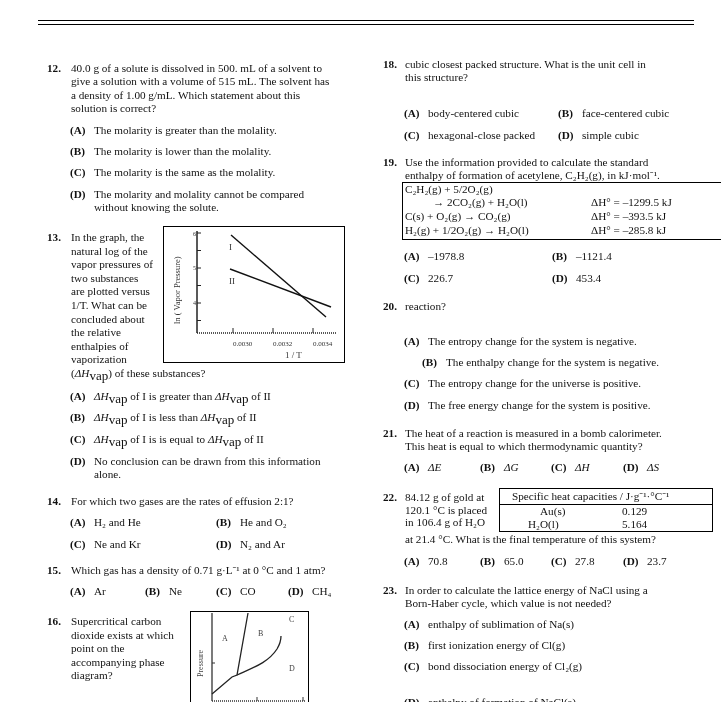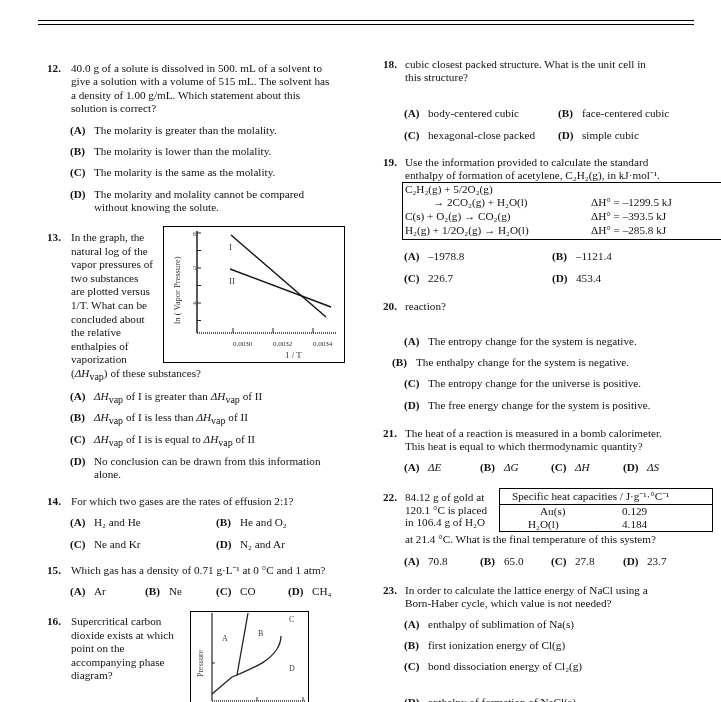--- a/index.html
+++ b/index.html
@@ -2,21 +2,21 @@
 <html><head>
 <meta charset="utf-8">
 <style>
   html,body{margin:0;padding:0;background:#fff;}
   body{width:721px;height:702px;position:relative;overflow:hidden;font-family:"Liberation Serif",serif;color:#111;font-size:11.2px;line-height:13.3px;}
   .rule{position:absolute;left:38px;width:656px;height:0;border-top:1.5px solid #000;}
   .num{position:absolute;font-weight:bold;}
   .txt{position:absolute;}
   .opt{position:absolute;white-space:nowrap;}
   .opt b{font-weight:bold;display:inline-block;width:24px;}
-  sub,sup{font-size:10px;line-height:0;}
+  sub,sup{font-size:13px;line-height:0;}
   .box{position:absolute;border:1.3px solid #000;padding-left:24px;}
   svg text{font-family:"Liberation Serif",serif;}
 </style>
 </head>
 <body>
 
 <div class="rule" style="top:20px"></div>
 <div class="rule" style="top:24px"></div>
 
 <div>
@@ -160,21 +160,21 @@
   <div class="opt" style="left:404px;top:272px"><b>(C)</b><span>226.7</span></div>
   <div class="opt" style="left:552px;top:272px"><b>(D)</b><span>453.4</span></div>
 </div>
 
 <div>
   <span class="num" style="left:383px;top:300px">20.</span>
   <div class="txt" style="left:405px;top:300px">
     <div>reaction?</div>
   </div>
   <div class="opt" style="left:404px;top:335px"><b>(A)</b><span>The entropy change for the system is negative.</span></div>
-  <div class="opt" style="left:392px;top:356px"><b>(B)</b><span>The enthalpy change for the system is negative.</span></div>
+  <div class="opt" style="left:422px;top:356px"><b>(B)</b><span>The enthalpy change for the system is negative.</span></div>
   <div class="opt" style="left:404px;top:377px"><b>(C)</b><span>The entropy change for the universe is positive.</span></div>
   <div class="opt" style="left:404px;top:399px"><b>(D)</b><span>The free energy change for the system is positive.</span></div>
 </div>
 
 <div>
   <span class="num" style="left:383px;top:427px">21.</span>
   <div class="txt" style="left:405px;top:427px">
     <div>The heat of a reaction is measured in a bomb calorimeter.</div>
     <div>This heat is equal to which thermodynamic quantity?</div>
   </div>
@@ -190,21 +190,21 @@
     <div>84.12 g of gold at</div>
     <div>120.1 °C is placed</div>
     <div>in 106.4 g of H₂O</div>
   </div>
   <div class="box" style="left:499px;top:488px;width:188px;height:42px">
     <div style="position:absolute;left:12px;top:1px;font-weight:normal;white-space:nowrap">Specific heat capacities / J·g⁻¹·°C⁻¹</div>
     <div style="position:absolute;left:0;right:0;top:15px;border-top:1.3px solid #000"></div>
     <div style="position:absolute;left:40px;top:16px">Au(s)</div>
     <div style="position:absolute;left:122px;top:16px">0.129</div>
     <div style="position:absolute;left:28px;top:29px">H₂O(l)</div>
-    <div style="position:absolute;left:122px;top:29px">4.184</div>
+    <div style="position:absolute;left:122px;top:29px">5.164</div>
   </div>
   <div class="txt" style="left:405px;top:533px">at 21.4 °C. What is the final temperature of this system?</div>
   <div class="opt" style="left:404px;top:555px"><b>(A)</b><span>70.8</span></div>
   <div class="opt" style="left:480px;top:555px"><b>(B)</b><span>65.0</span></div>
   <div class="opt" style="left:551px;top:555px"><b>(C)</b><span>27.8</span></div>
   <div class="opt" style="left:623px;top:555px"><b>(D)</b><span>23.7</span></div>
 </div>
 
 <div>
   <span class="num" style="left:383px;top:584px">23.</span>

